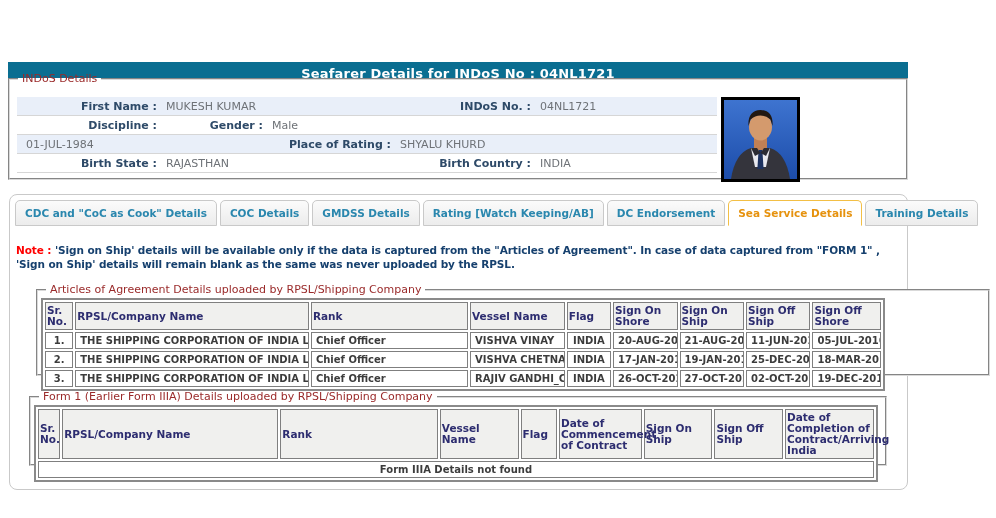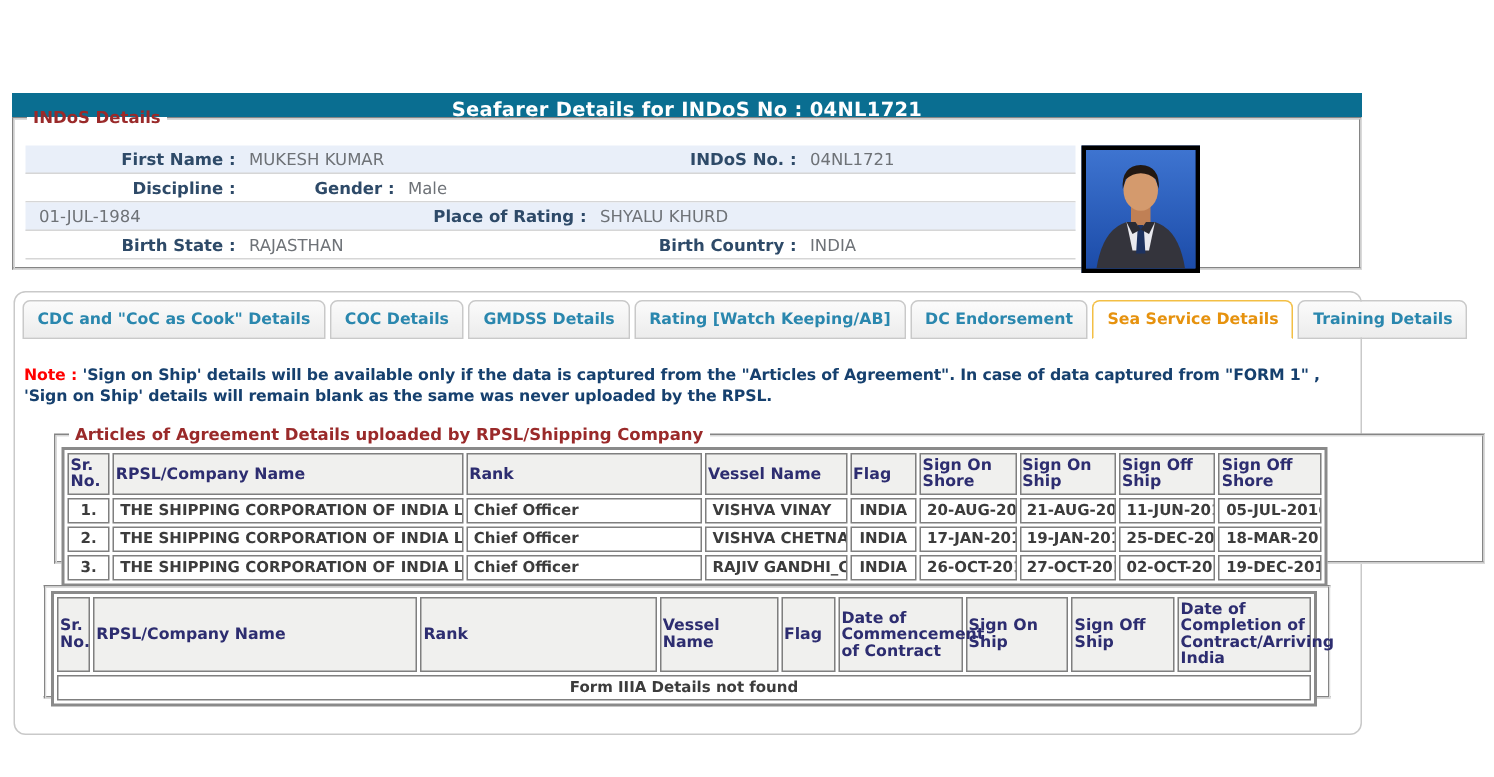--- a/index.html
+++ b/index.html
@@ -10,21 +10,21 @@
   
   .title-bar {
     position:absolute; left:8px; top:47px; width:900px; height:23px;
     background:#0a6e91; color:#fff; font-size:13px; font-weight:bold;
     text-align:center; line-height:23px; letter-spacing:.2px;margin-top:15px;
   }
 
   
   fieldset { border:2px groove #d9d9d9; background:#fff; }
   legend {
-    margin-left:8px; padding:0 4px; font-size:11px; font-weight:bold; color:#9a2a2a;
+    margin-left:8px; padding:0 4px; font-size:11px; font-weight:normal; color:#9a2a2a;
   }
 
   .indos-fs { position:absolute; left:8px; top:72px; width:900px; height:108px; }
   .indos-rows { position:absolute; left:7px; top:12px; width:700px; }
   .f-row { display:flex; height:19px; line-height:19px; font-size:11px; border-bottom:1px solid #d6d6d6; }
   .f-row.stripe { background:#e9eff9; }
   .f-lbl { font-weight:bold; color:#2e4a68; text-align:right; white-space:nowrap; }
   .f-lbl.c1 { width:140px; }
   .f-lbl.c3 { width:106px; }
   .f-val { color:#6e7277; padding-left:9px; white-space:nowrap; }
@@ -193,20 +193,21 @@
           <td class="ctr">26-OCT-2012</td>
           <td class="ctr">27-OCT-2012</td>
           <td class="ctr">02-OCT-2013</td>
           <td class="ctr">19-DEC-2013</td>
         </tr>
       </tbody>
         </table>
     </fieldset>
 
     <fieldset class="form1-fs">
+      <legend>Form 1 (Earlier Form IIIA) Details uploaded by RPSL/Shipping Company</legend>
       <table class="grid">
         <colgroup>
           <col style="width:22px">
             <col style="width:214px">
             <col style="width:156px">
             <col style="width:78px">
           <col style="width:36px">
             <col style="width:82px">
             <col style="width:68px">
             <col style="width:68px">

